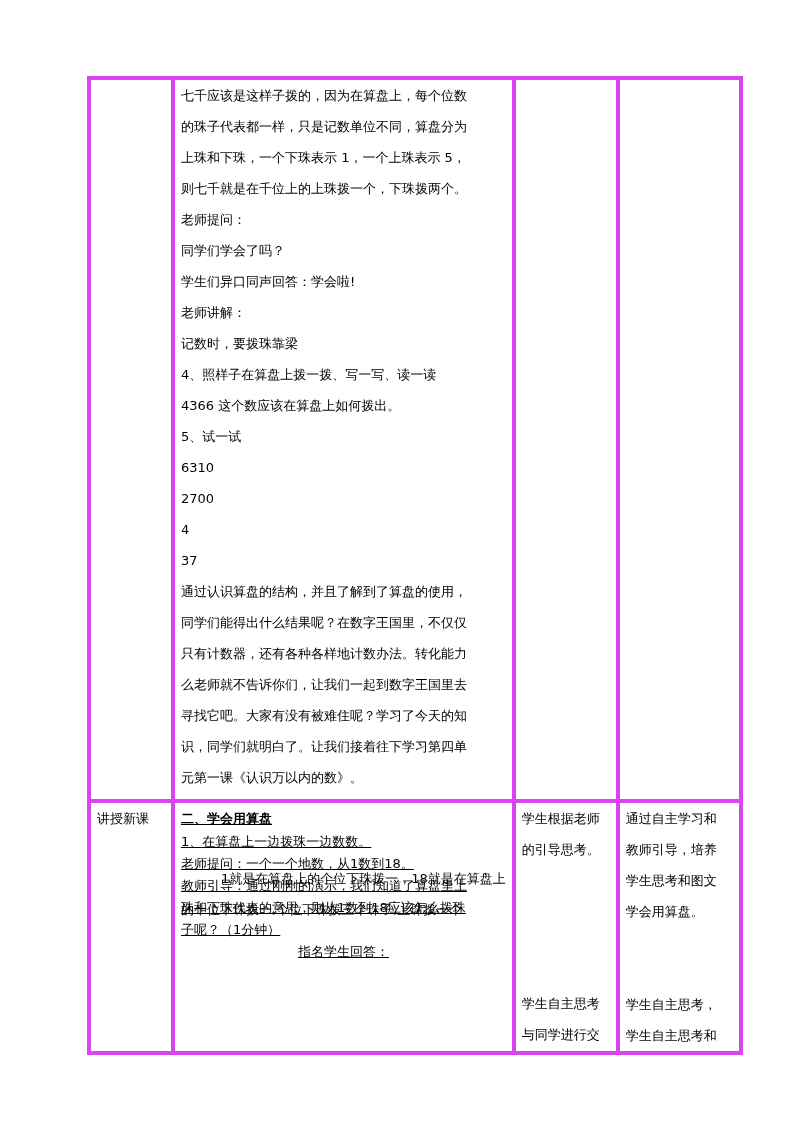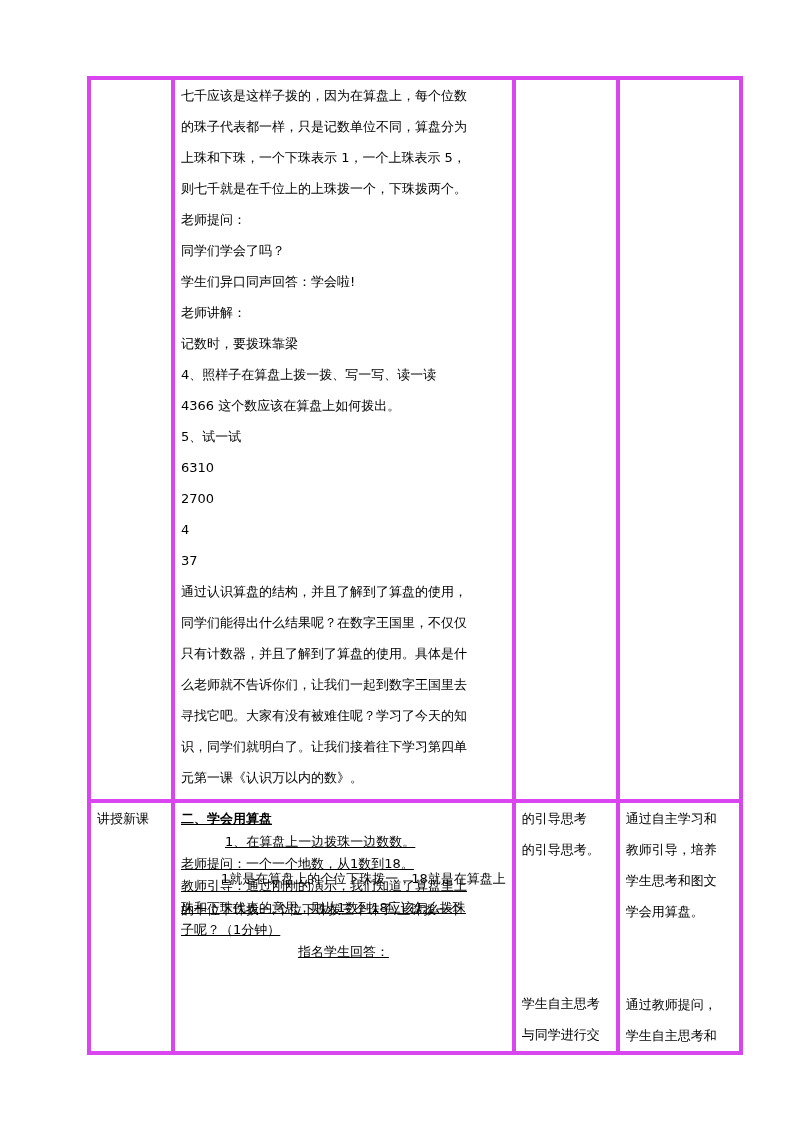--- a/index.html
+++ b/index.html
@@ -43,75 +43,75 @@
             <div style="height: 31px; line-height: 31px; white-space: nowrap;">记数时，要拨珠靠梁</div>
             <div style="height: 31px; line-height: 31px; white-space: nowrap;">4、照样子在算盘上拨一拨、写一写、读一读</div>
             <div style="height: 31px; line-height: 31px; white-space: nowrap;">4366 这个数应该在算盘上如何拨出。</div>
             <div style="height: 31px; line-height: 31px; white-space: nowrap;">5、试一试</div>
             <div style="height: 31px; line-height: 31px; white-space: nowrap;">6310</div>
             <div style="height: 31px; line-height: 31px; white-space: nowrap;">2700</div>
             <div style="height: 31px; line-height: 31px; white-space: nowrap;">4</div>
             <div style="height: 31px; line-height: 31px; white-space: nowrap;">37</div>
             <div style="height: 31px; line-height: 31px; white-space: nowrap;">通过认识算盘的结构，并且了解到了算盘的使用，</div>
             <div style="height: 31px; line-height: 31px; white-space: nowrap;">同学们能得出什么结果呢？在数字王国里，不仅仅</div>
-            <div style="height: 31px; line-height: 31px; white-space: nowrap;">只有计数器，并且了解到了算盘的使用。具体是什</div>
+            <div style="height: 31px; line-height: 31px; white-space: nowrap;">只有计数器，还有各种各样地计数办法。转化能力</div>
             <div style="height: 31px; line-height: 31px; white-space: nowrap;">么老师就不告诉你们，让我们一起到数字王国里去</div>
             <div style="height: 31px; line-height: 31px; white-space: nowrap;">寻找它吧。大家有没有被难住呢？学习了今天的知</div>
             <div style="height: 31px; line-height: 31px; white-space: nowrap;">识，同学们就明白了。让我们接着往下学习第四单</div>
             <div style="height: 31px; line-height: 31px; white-space: nowrap;">元第一课《认识万以内的数》。</div>
           </div>
     </td>
     <td class="c3"></td>
     <td class="c4"></td>
   </tr>
   <tr class="row2">
     <td class="c1">
       <div class="lbl" style="padding-top:4px;">讲授新课</div>
     </td>
     <td class="c2">
       <div class="cell-inner lines-tight" style="padding-top:4px;text-decoration:underline;">
         <div class="bold">二、学会用算盘</div>
         <div id="r2c2a">
-              <div style="height: 22px; line-height: 22px; white-space: nowrap; margin-left: 44px;">1、在算盘上一边拨珠一边数数。</div>
+              <div style="height: 22px; line-height: 22px; white-space: nowrap;">1、在算盘上一边拨珠一边数数。</div>
               <div style="height: 22px; line-height: 22px; white-space: nowrap;">老师提问：一个一个地数，从1数到18。</div>
               <div style="height: 22px; line-height: 22px; white-space: nowrap;">教师引导：通过刚刚的演示，我们知道了算盘里上</div>
               <div style="height: 22px; line-height: 22px; white-space: nowrap;">珠和下珠代表的意思，则从1数到18应该怎么拨珠</div>
               <div style="height: 22px; line-height: 22px; white-space: nowrap;">子呢？（1分钟）</div>
               <div style="height: 22px; line-height: 22px; white-space: nowrap; text-align: center;">指名学生回答：</div>
             </div>
         <div class="gap"></div>
       </div>
       <div class="cell-inner lines-loose" id="r2c2b">
             <div style="height: 31px; line-height: 31px; white-space: nowrap; margin-left: 40px;">1就是在算盘上的个位下珠拨一，18就是在算盘上</div>
             <div style="height: 31px; line-height: 31px; white-space: nowrap;">的十位下珠拨一,个位下珠拨三个珠子,上珠拨一个</div>
           </div>
     </td>
     <td class="c3">
       <div class="cell-inner lines-loose" style="padding-top:0px;">
         <div id="r2c3a" style="height:auto;line-height:normal;">
-              <div style="height: 31px; line-height: 31px; white-space: nowrap;">的引导思考</div>
+              <div style="height: 31px; line-height: 31px; white-space: nowrap;">学生根据老师</div>
               <div style="height: 31px; line-height: 31px; white-space: nowrap;">的引导思考。</div>
             </div>
         <div class="spacer-tall"></div>
         <div id="r2c3b" style="height:auto;line-height:normal;">
               <div style="height: 31px; line-height: 31px; white-space: nowrap;">学生自主思考</div>
               <div style="height: 31px; line-height: 31px; white-space: nowrap;">与同学进行交</div>
             </div>
       </div>
     </td>
     <td class="c4">
       <div class="cell-inner lines-loose" style="padding-top:0px;">
         <div id="r2c4a" style="height:auto;line-height:normal;">
               <div style="height: 31px; line-height: 31px; white-space: nowrap;">通过自主学习和</div>
               <div style="height: 31px; line-height: 31px; white-space: nowrap;">教师引导，培养</div>
               <div style="height: 31px; line-height: 31px; white-space: nowrap;">学生思考和图文</div>
               <div style="height: 31px; line-height: 31px; white-space: nowrap;">学会用算盘。</div>
             </div>
         <div style="height:62px;"></div>
         <div id="r2c4b" style="height:auto;line-height:normal;">
-              <div style="height: 31px; line-height: 31px; white-space: nowrap;">通过教师提问，</div>
+              <div style="height: 31px; line-height: 31px; white-space: nowrap;">学生自主思考，</div>
               <div style="height: 31px; line-height: 31px; white-space: nowrap;">学生自主思考和</div>
             </div>
       </div>
     </td>
   </tr>
 </tbody>
   </table>
 
 </body></html>

